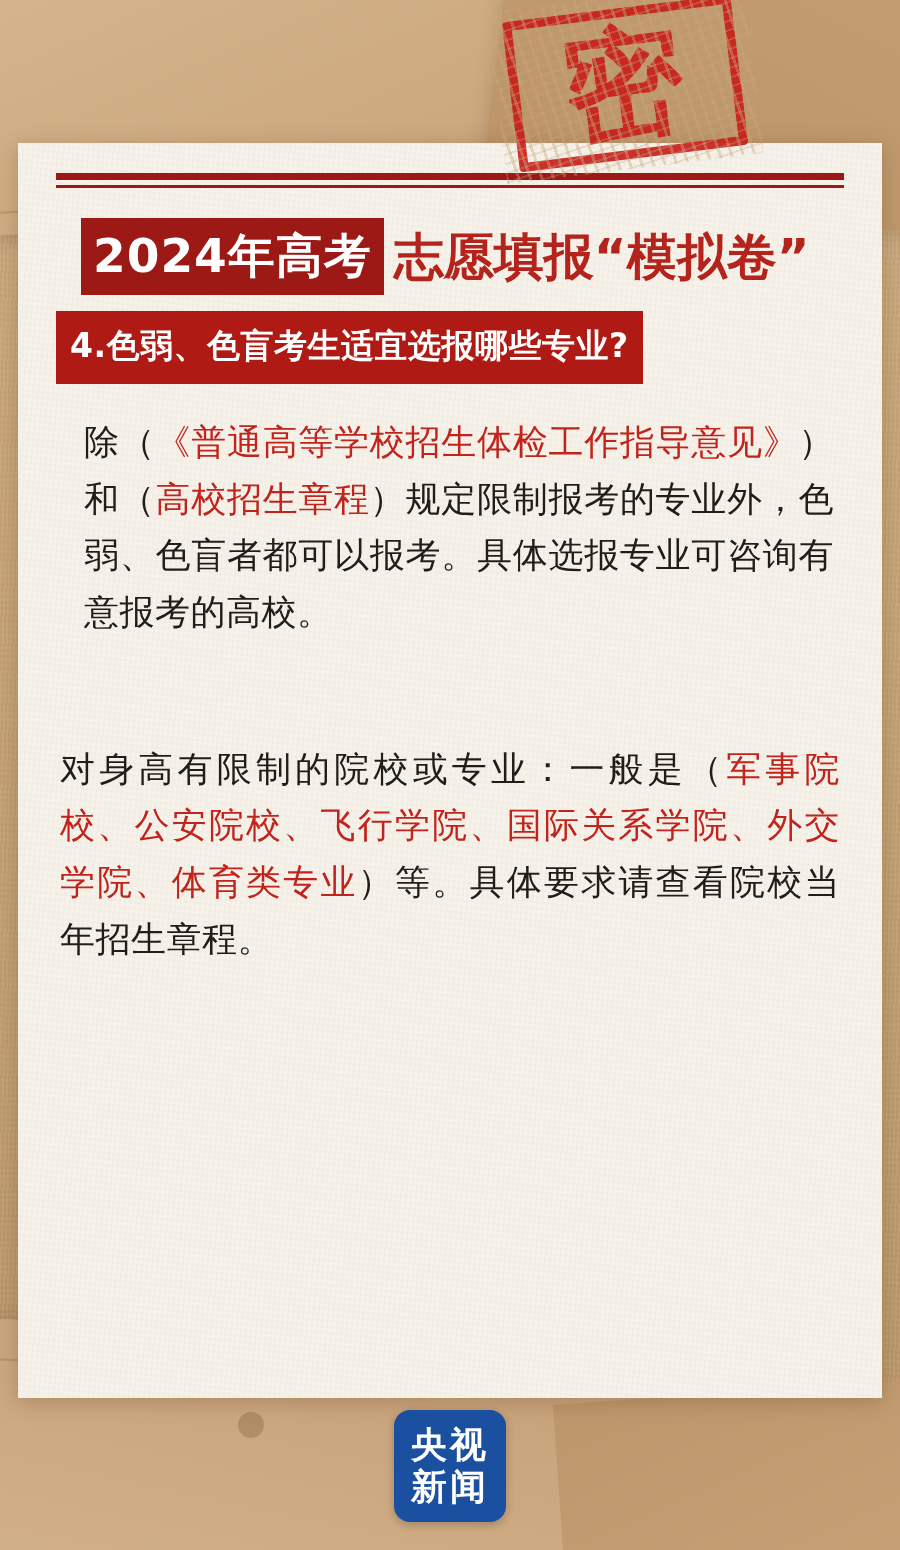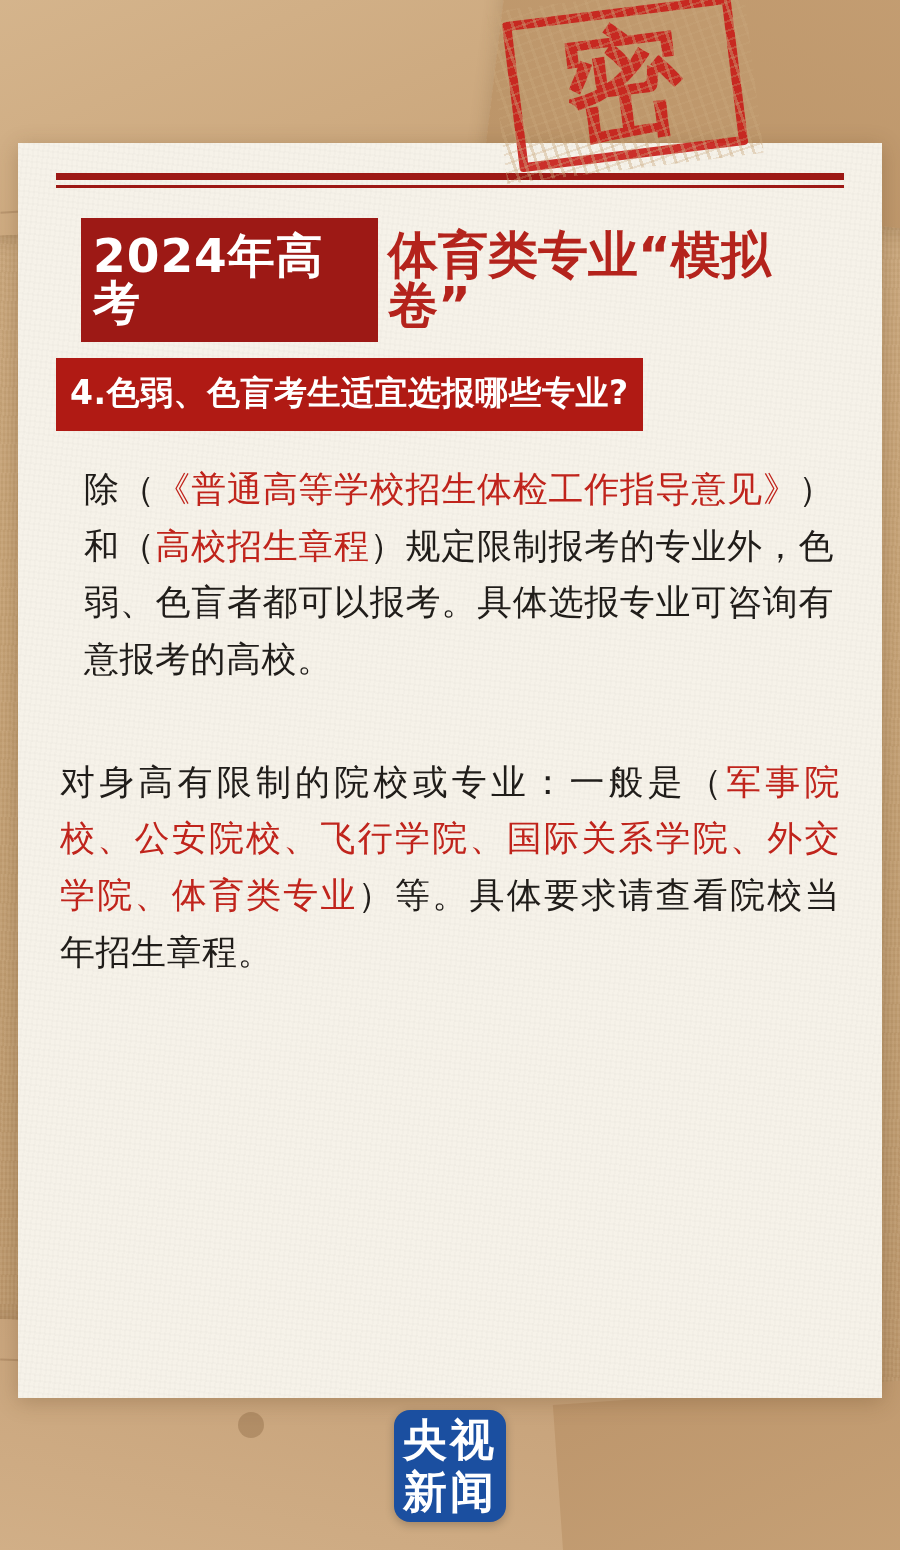--- a/index.html
+++ b/index.html
@@ -199,21 +199,21 @@
     font-size: 35px;
     line-height: 1.62;
     color: #201d1a;
     font-family: "DejaVu Serif", "Liberation Serif", serif;
     letter-spacing: 0.5px;
     text-align: justify;
   }
   .answer.indent { text-indent: 0; padding-left: 28px; padding-right: 10px; }
   .hl { color: #c0241c; }
 
-  .answer-2 { padding-left: 4px; padding-right: 4px; }
+  .answer-2 { padding-left: 4px; padding-right: 4px; margin-top: 34px; }
 
   .gap-1 { height: 56px; }
 
   
   .logo {
     position: absolute;
     left: 50%;
     transform: translateX(-50%);
     top: 1410px;
     width: 112px;
@@ -222,21 +222,21 @@
     background: #1b4fa0;
     color: #fff;
     display: flex;
     flex-direction: column;
     align-items: center;
     justify-content: center;
     z-index: 8;
     box-shadow: 0 3px 10px rgba(0,0,0,.22);
   }
   .logo-line1, .logo-line2 {
-    font-size: 44px;
+    font-size: 36px;
     font-weight: 700;
     letter-spacing: 3px;
     line-height: 1.18;
     font-family: "DejaVu Sans", "Liberation Sans", sans-serif;
   }
 
   .blob {
     position: absolute;
     width: 26px;
     height: 26px;
@@ -267,21 +267,21 @@
   <div class="paper-texture"></div>
   <div class="paper-inner">
 
     <div class="rule-wrap">
       <div class="rule-thick"></div>
       <div class="rule-thin"></div>
     </div>
 
     <div class="title-row">
       <span class="title-badge">2024年高考</span>
-      <span class="title-rest">体育类专业“模拟卷”</span>
+      <span class="title-rest">志愿填报“模拟卷”</span>
     </div>
 
 
     <div class="q-block">
       <div class="q-bar">4.色弱、色盲考生适宜选报哪些专业?</div>
       <div class="answer indent">
         <span>除（</span><span class="hl">《普通高等学校招生体检工作指导意见》</span><span>）和（</span><span class="hl">高校招生章程</span><span>）规定限制报考的专业外，色弱、色盲者都可以报考。具体选报专业可咨询有意报考的高校。</span>
       </div>
     </div>
 

